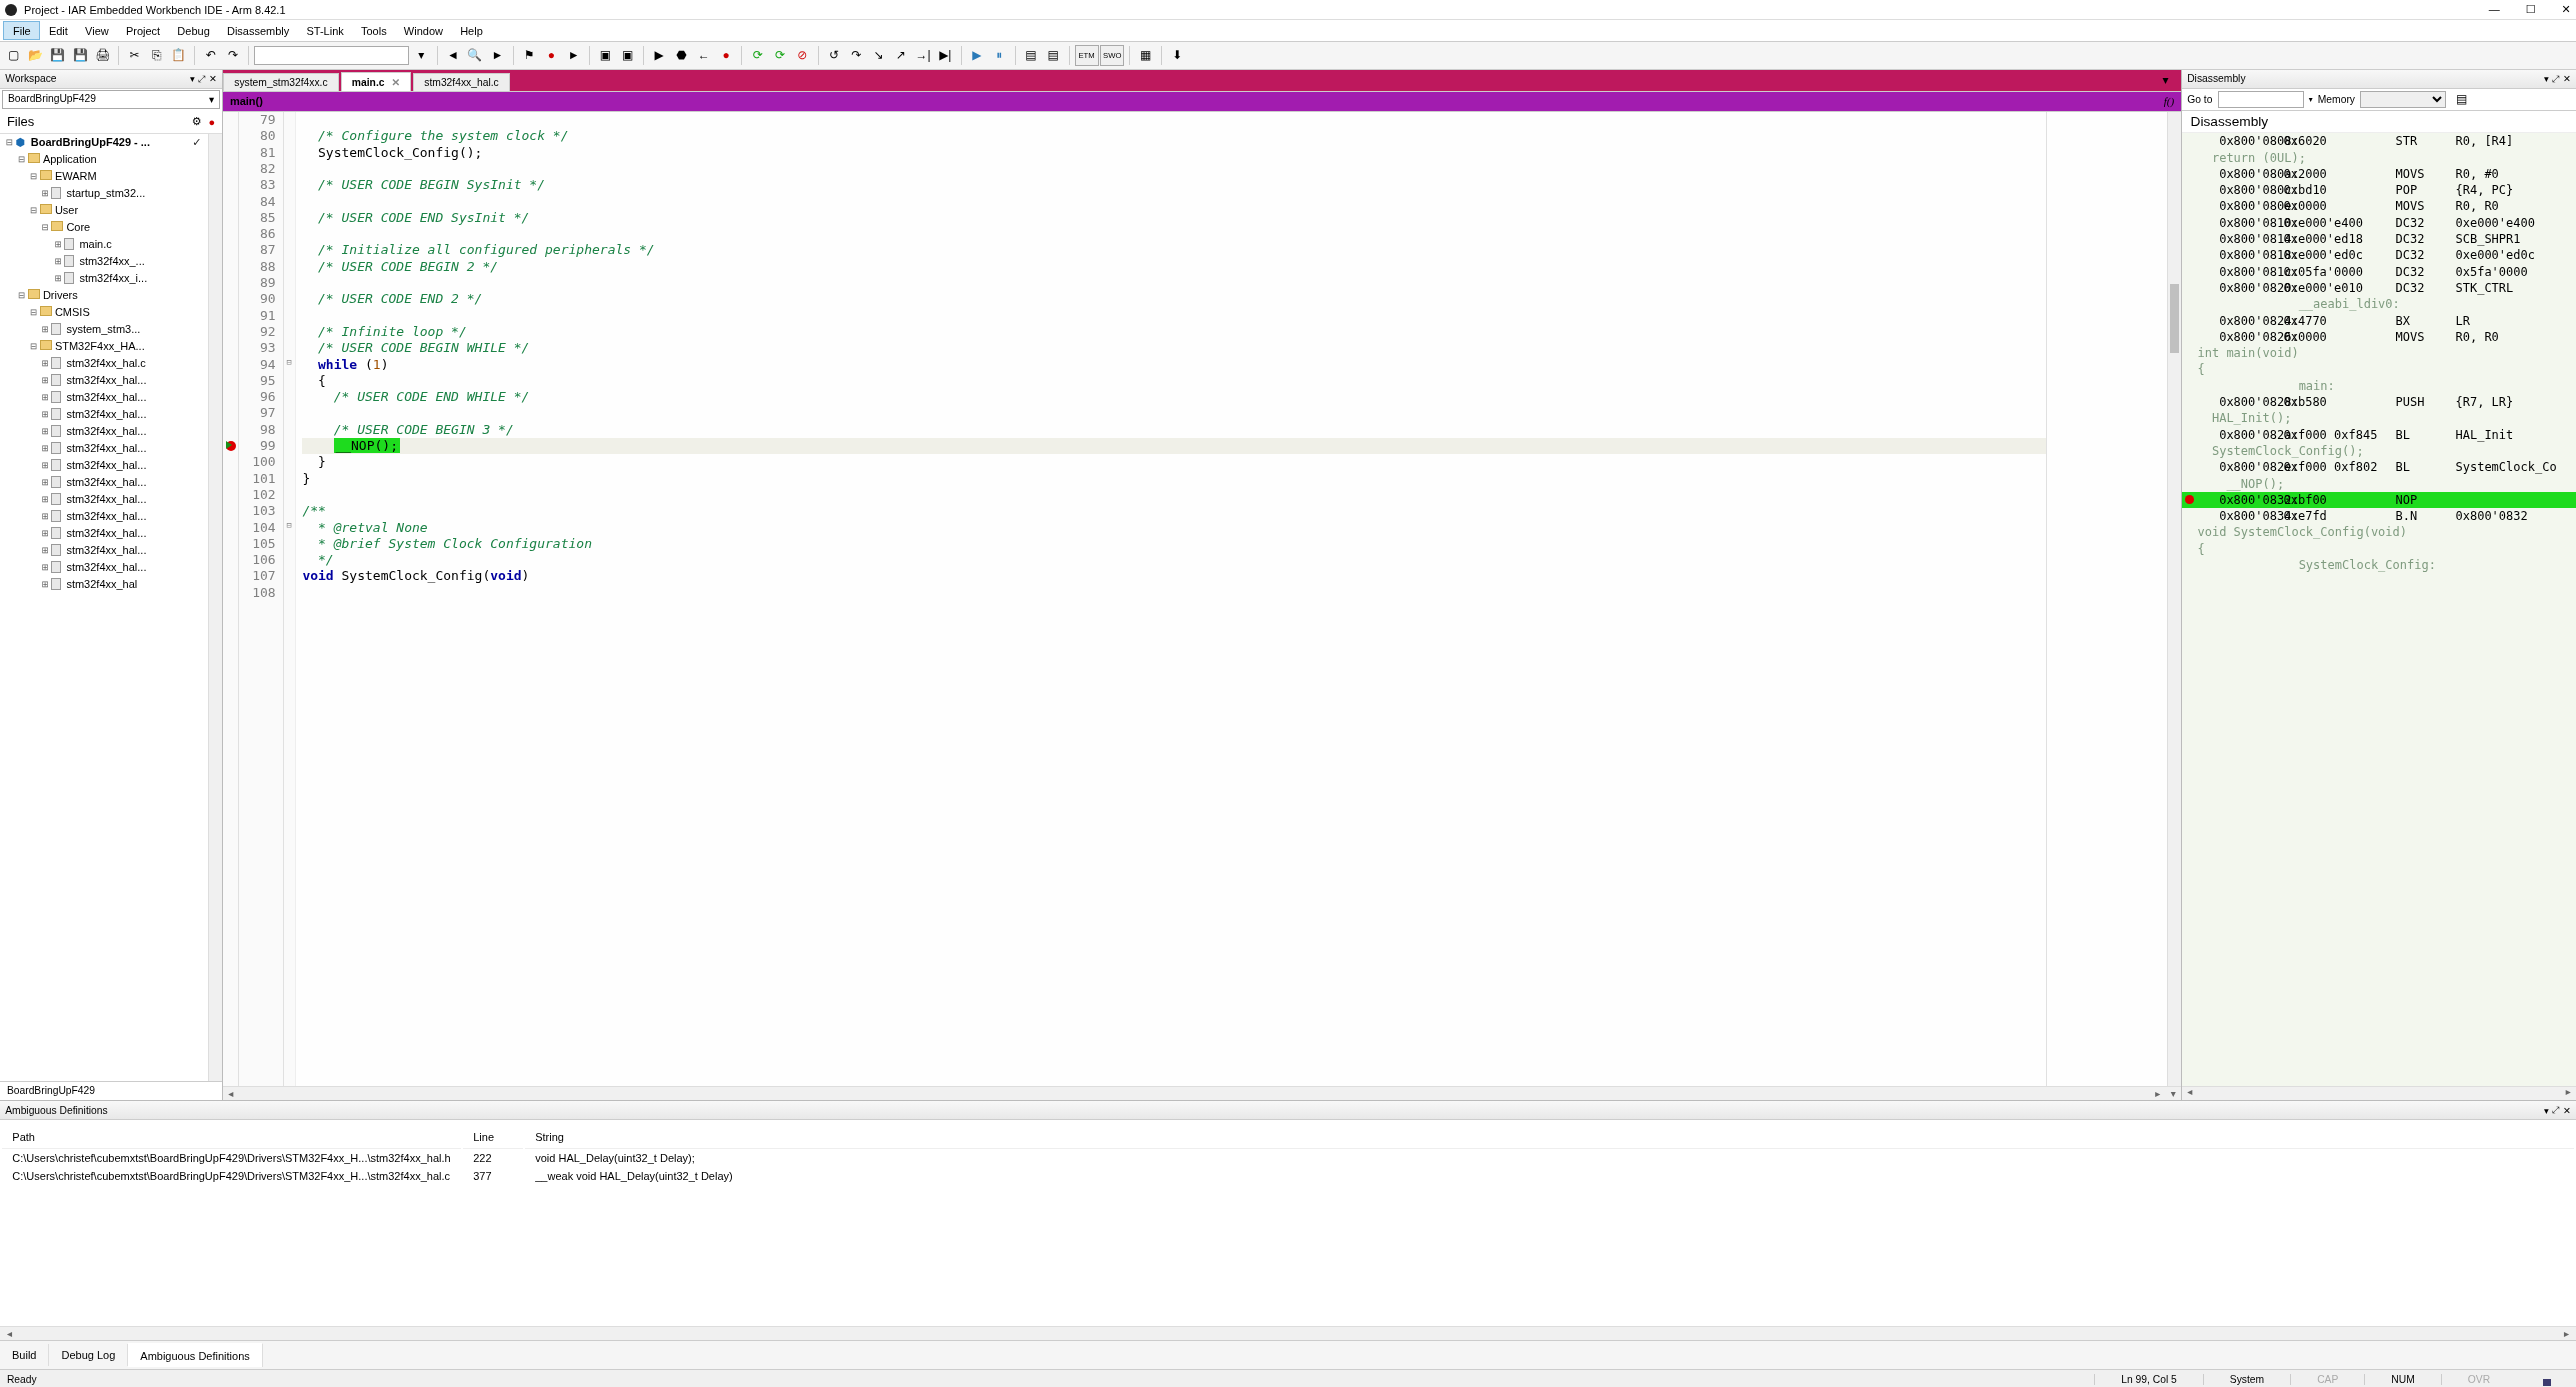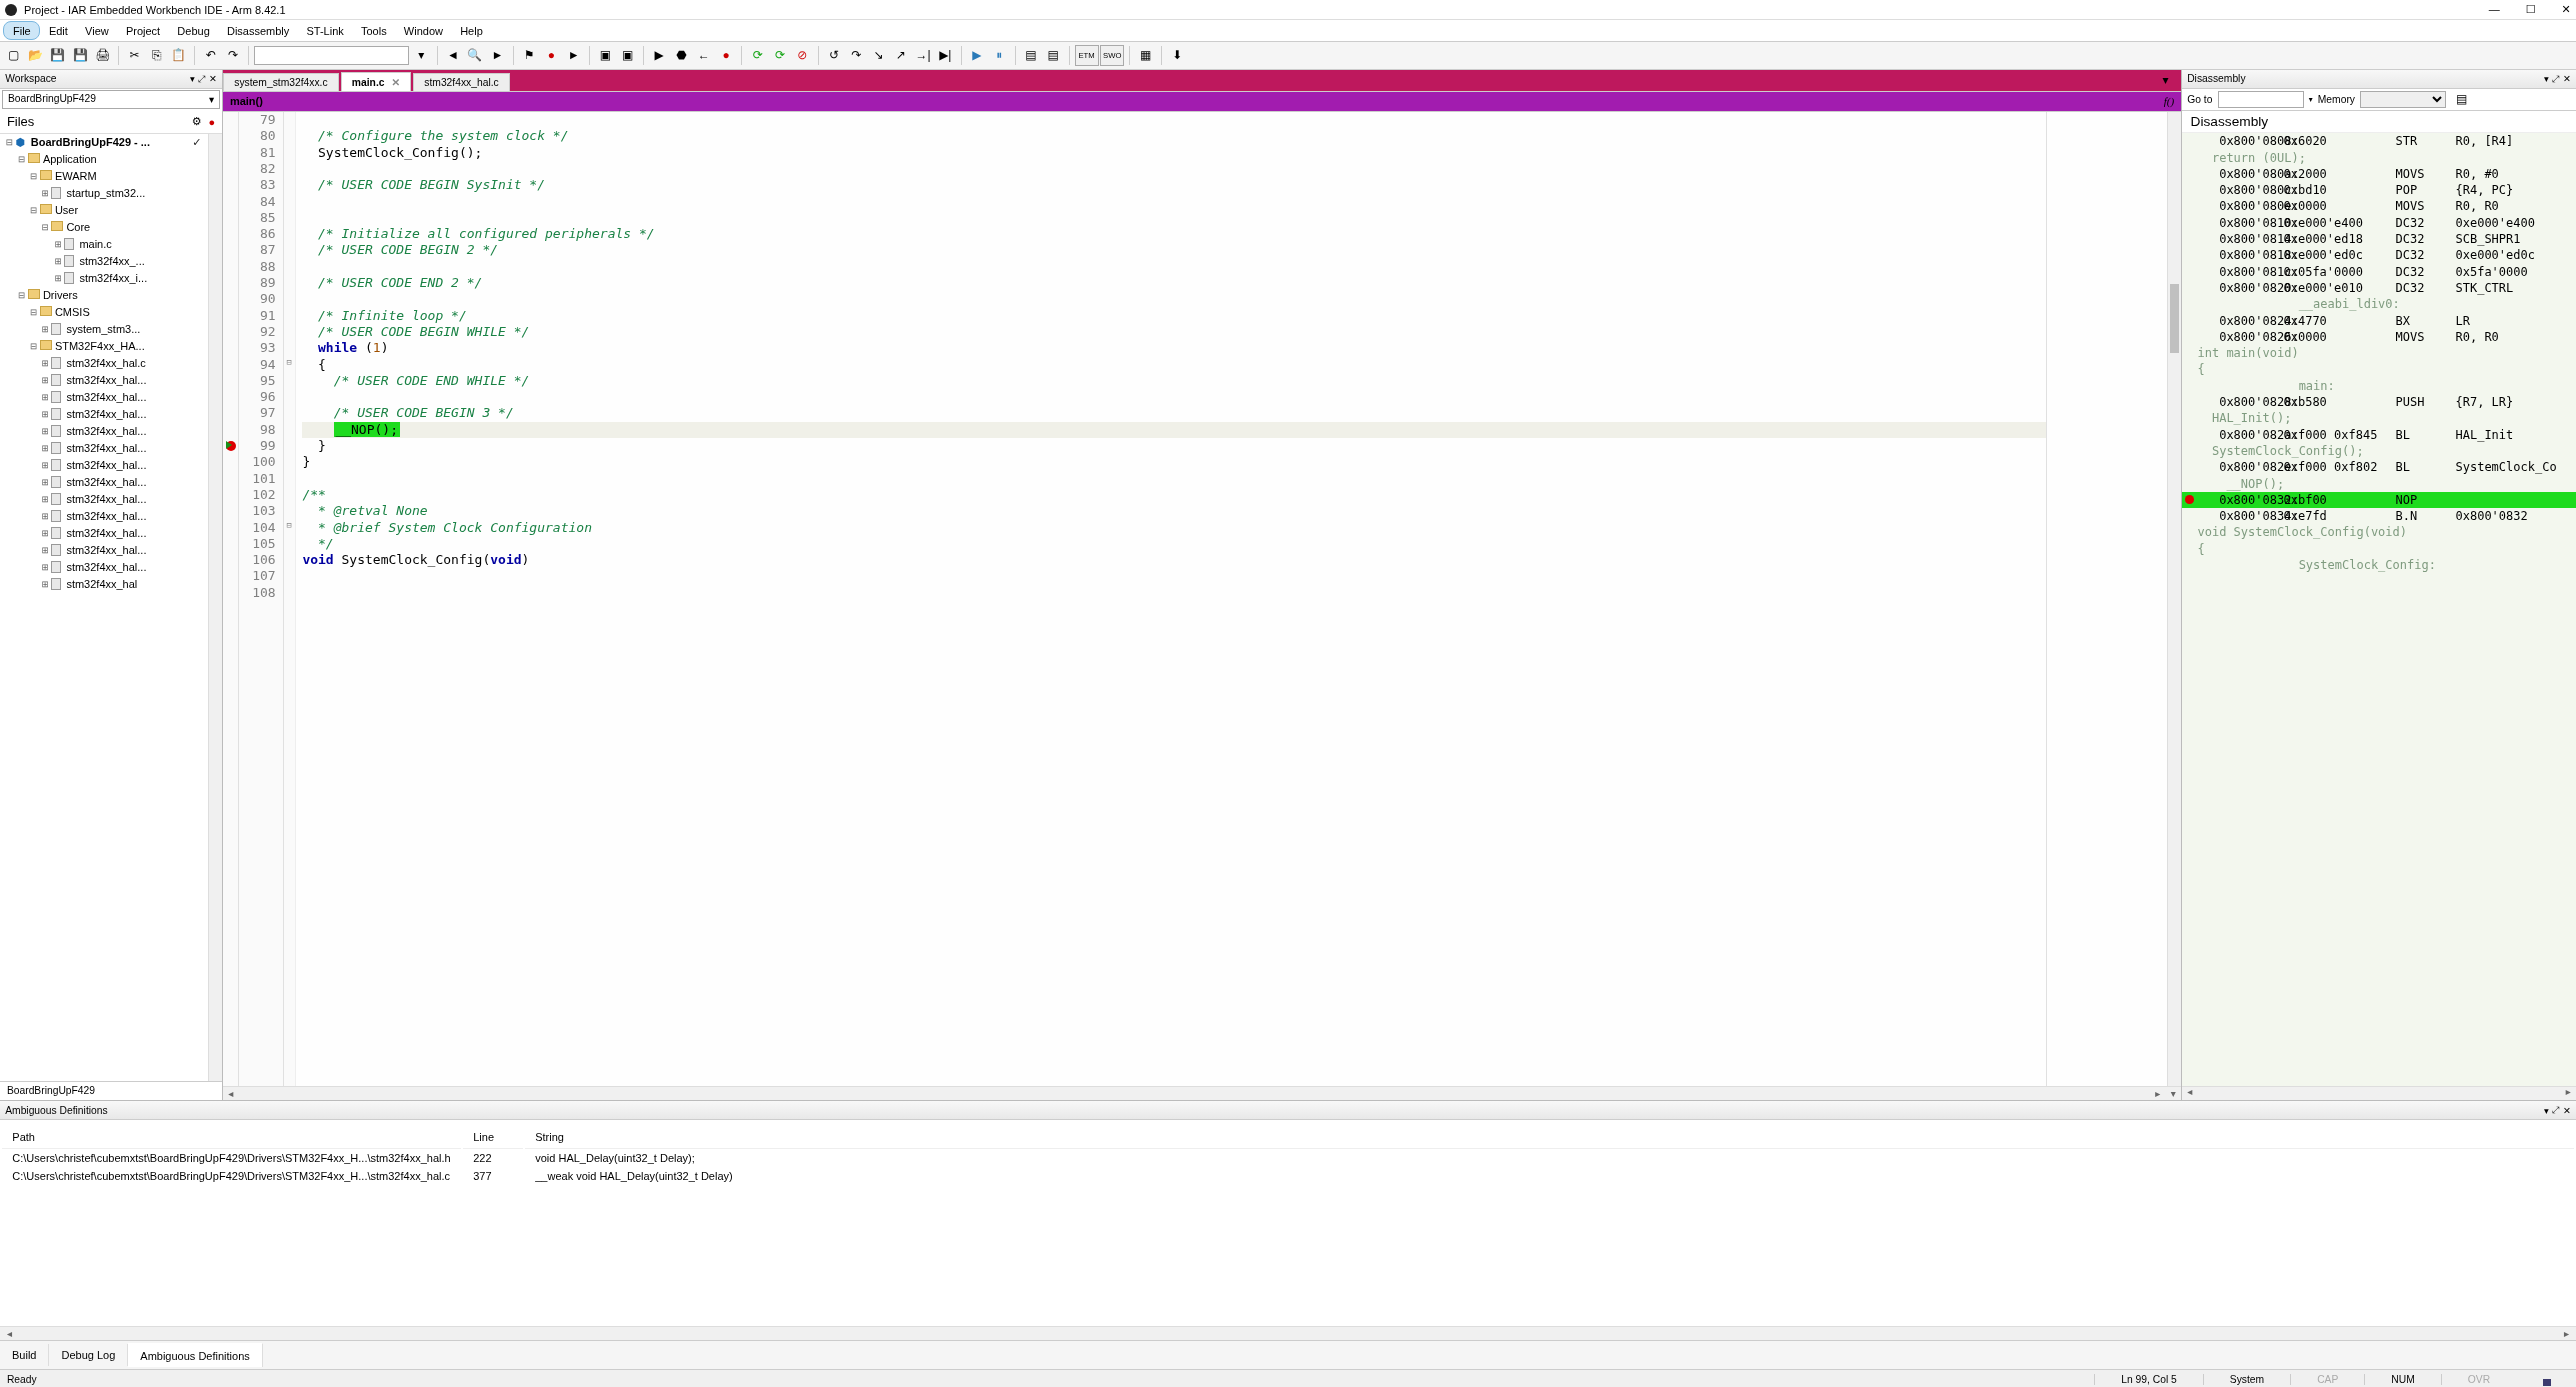--- a/index.html
+++ b/index.html
@@ -33,21 +33,20 @@
   height: 22px;
   background: #fff;
   display: flex;
   align-items: center;
   padding: 0 3.4px;
   border-bottom: 0.9px solid #ccc;
 }
 .menubar .mitem {
   padding: 2.6px 8.6px;
   cursor: pointer;
-  border-radius: 8px;
 }
 .menubar .mitem.active {
   background: #cde6f7;
   border: 0.9px solid #7ab7e0;
 }
 
 .toolbar {
   height: 27.5px;
   background: #f5f5f5;
   border-bottom: 0.9px solid #ccc;
@@ -781,20 +780,21 @@
           <div class="fc"></div>
           <div class="fc"></div>
         </div>
       <div class="code-lines" id="codelines">
           <div class="cl"></div>
           <div class="cl"><span>  </span><span class="c-comment">/* Configure the system clock */</span></div>
           <div class="cl"><span>  SystemClock_Config();</span></div>
           <div class="cl"></div>
           <div class="cl"><span>  </span><span class="c-comment">/* USER CODE BEGIN SysInit */</span></div>
           <div class="cl"></div>
+          <div class="cl"><span>  </span><span class="c-comment">/* USER CODE END SysInit */</span></div>
           <div class="cl"></div>
           <div class="cl"><span>  </span><span class="c-comment">/* Initialize all configured peripherals */</span></div>
           <div class="cl"><span>  </span><span class="c-comment">/* USER CODE BEGIN 2 */</span></div>
           <div class="cl"></div>
           <div class="cl"><span>  </span><span class="c-comment">/* USER CODE END 2 */</span></div>
           <div class="cl"></div>
           <div class="cl"><span>  </span><span class="c-comment">/* Infinite loop */</span></div>
           <div class="cl"><span>  </span><span class="c-comment">/* USER CODE BEGIN WHILE */</span></div>
           <div class="cl"><span>  </span><span class="c-keyword">while</span><span> (</span><span class="c-number">1</span><span>)</span></div>
           <div class="cl"><span>  {</span></div>

